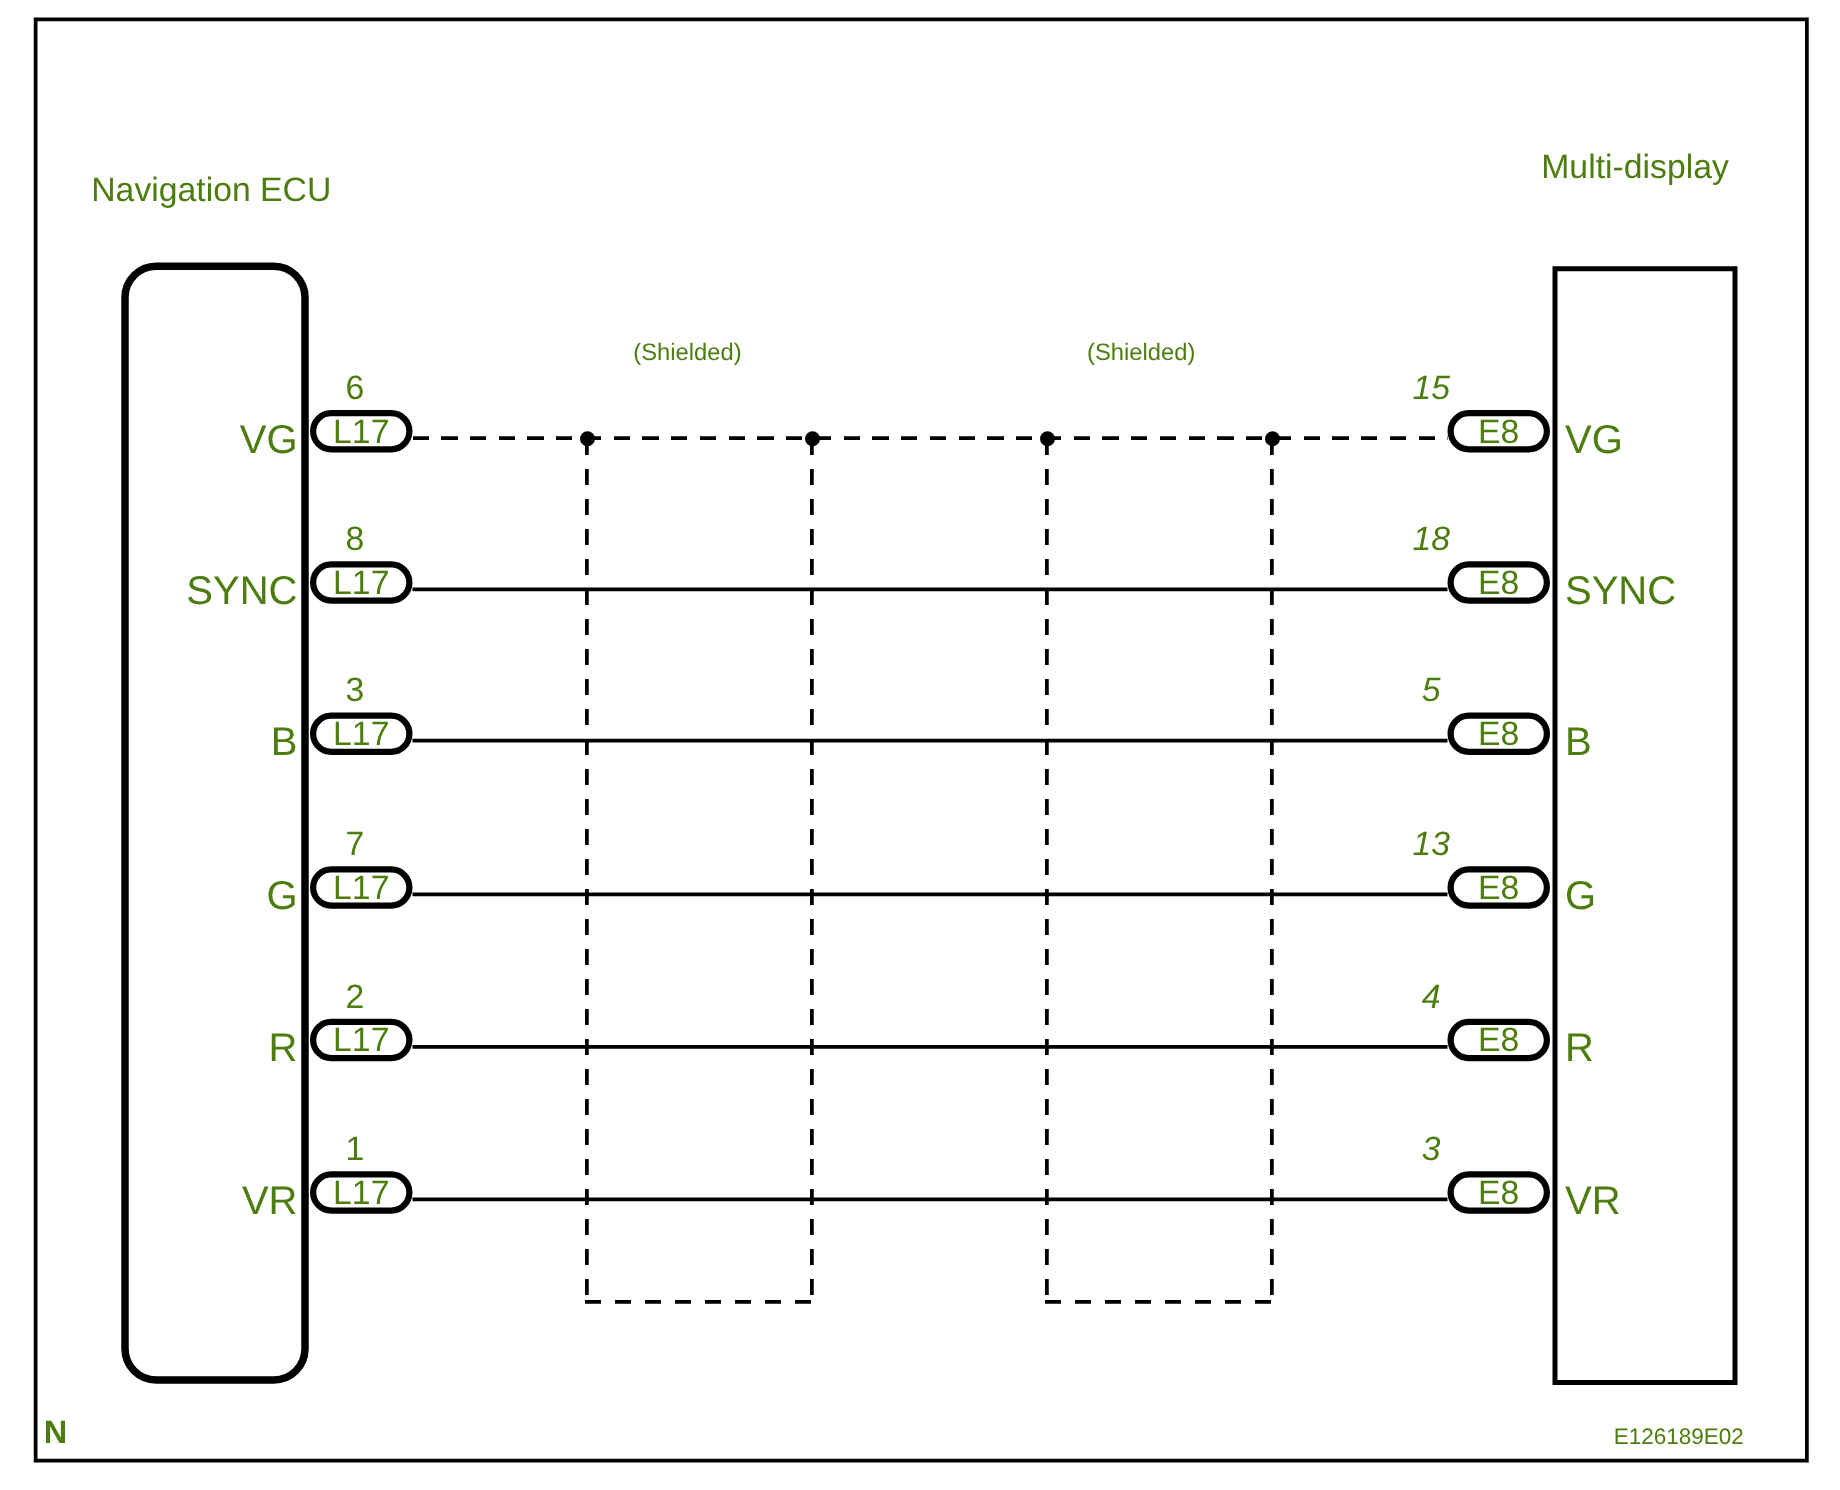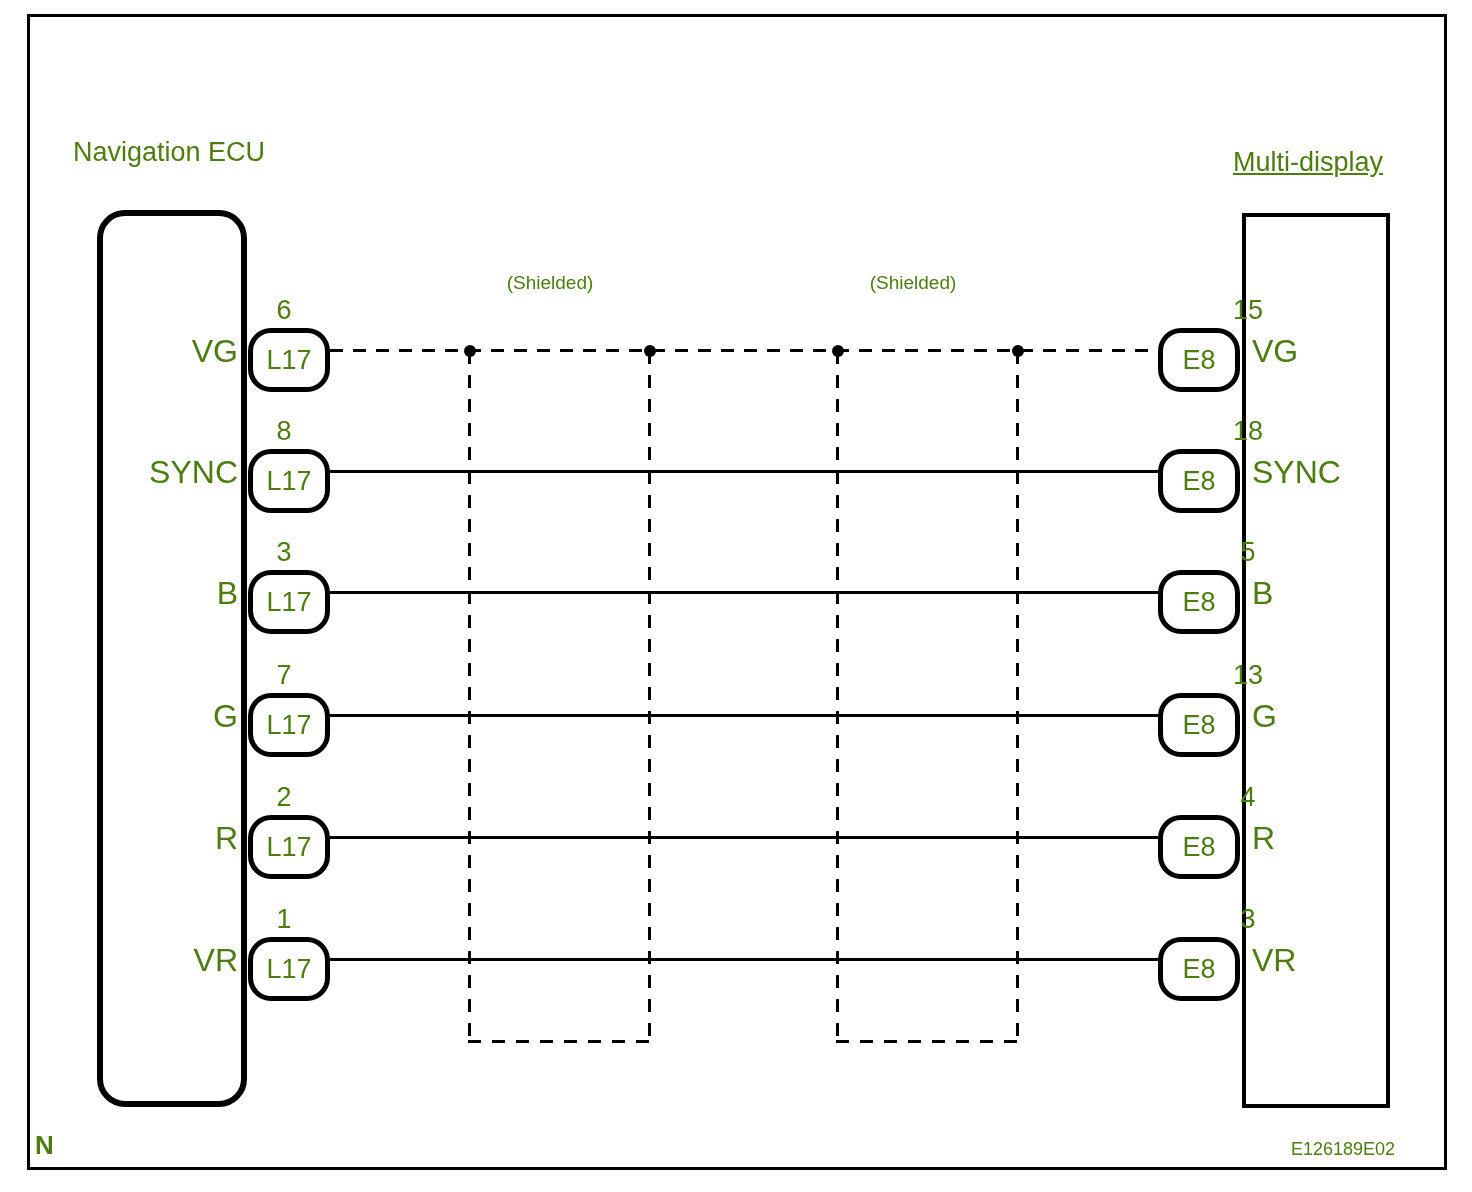--- a/index.html
+++ b/index.html
@@ -14,21 +14,21 @@
   }
   .frame {
     position: absolute;
     left: 27px; top: 14px;
     width: 1420px; height: 1156px;
     border: 3px solid #000;
     box-sizing: border-box;
   }
   .title { position: absolute; font-size: 27px; line-height: 32px; white-space: nowrap; }
   .title.nav   { left: 73px;  top: 136px; }
-  .title.multi { left: 1233px; top: 146px; text-decoration: underline; }
+  .title.multi { left: 1233px; top: 117px; }
 
   .ecu-box {
     position: absolute;
     left: 97px; top: 210px;
     width: 150px; height: 897px;
     border: 6px solid #000;
     border-radius: 28px;
     box-sizing: border-box;
     background: #fff;
   }
@@ -73,40 +73,40 @@
     position: absolute;
     left: 330px; width: 828px;
     top: calc(var(--y) - 2px); height: 3px;
     background: #000;
   }
   .row.dashed .wire {
     background: repeating-linear-gradient(90deg, #000 0 13px, transparent 13px 23px);
   }
   .row .oval {
     position: absolute;
-    width: 82px; height: 64px;
+    width: 82px; height: 34px;
     top: calc(var(--y) - 23px);
     border: 5px solid #000;
     border-radius: 23px;
     box-sizing: border-box;
     background: #fff;
     display: flex; align-items: center; justify-content: center;
     font-size: 27px;
   }
   .row .oval.left  { left: 248px; }
   .row .oval.right { left: 1158px; }
   .row .pin {
     position: absolute;
     width: 82px;
     top: calc(var(--y) - 57px);
     line-height: 32px; font-size: 27px;
     text-align: center;
   }
   .row .pin.left  { left: 243px; }
-  .row .pin.right { left: 1207px; }
+  .row .pin.right { left: 1104px; font-style: italic; }
   .row .sig {
     position: absolute;
     top: calc(var(--y) - 23px);
     line-height: 46px; font-size: 32px;
     white-space: nowrap;
   }
   .row .sig.left  { left: 60px; width: 178px; text-align: right; }
   .row .sig.right { left: 1252px; width: 130px; text-align: left; }
 
   .footer-note {

